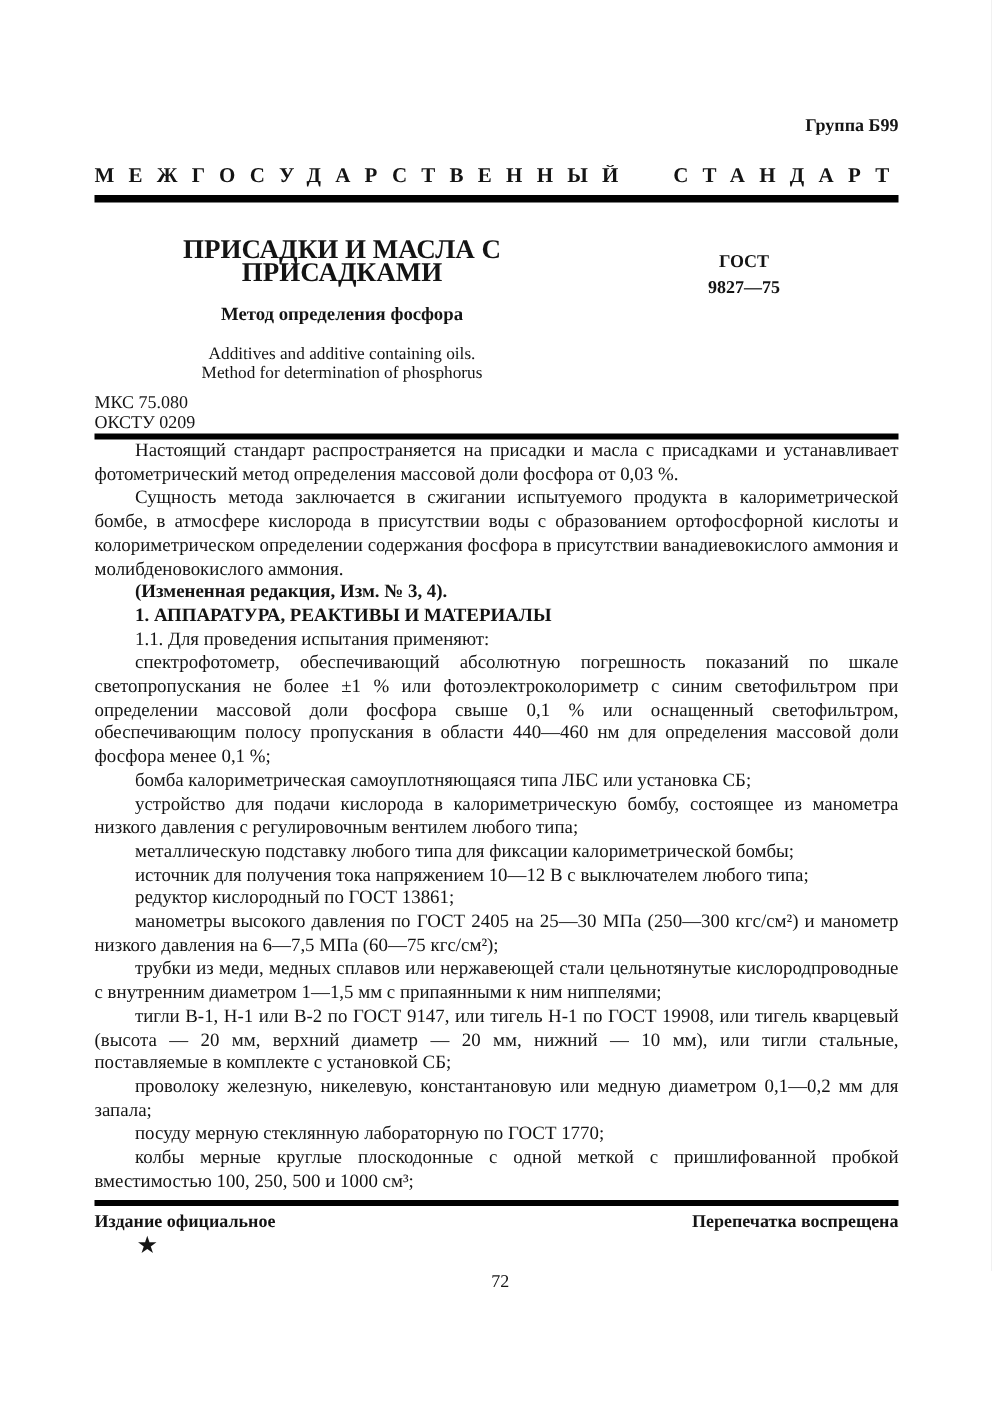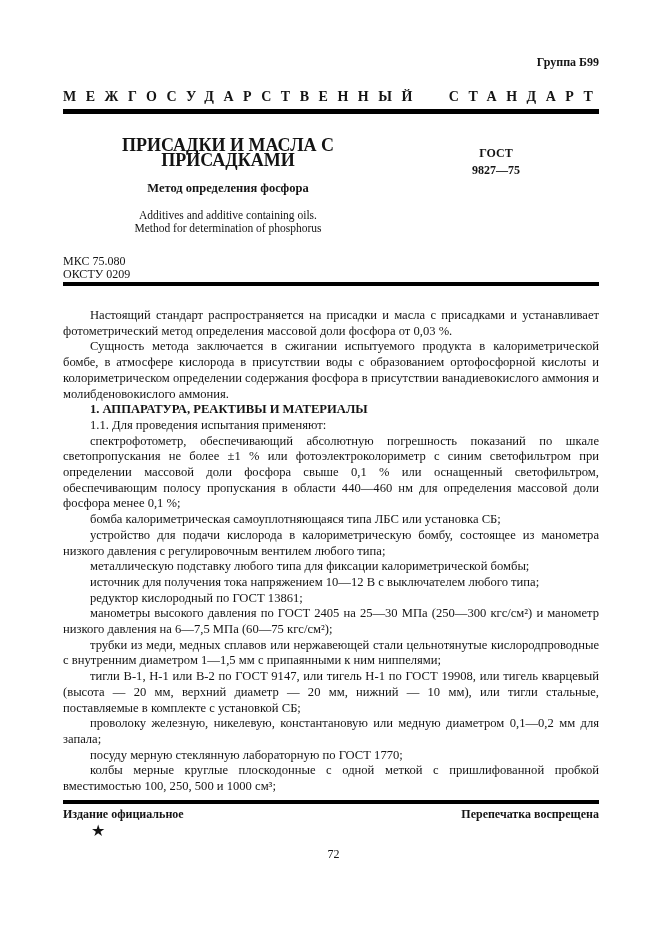--- a/index.html
+++ b/index.html
@@ -7,21 +7,21 @@
     position:relative;
     width:661px; height:936px;
     margin:0 auto;
     background:#ffffff;
     color:#141414;
     font-family:"Liberation Serif", serif;
     overflow:hidden;
   }
   .content { position:absolute; left:63px; top:0; width:536px; }
 
-  .group-row { margin-top:55px; text-align:right; font-weight:bold; font-size:12px; line-height:14px; }
+  .group-row { margin-top:76px; text-align:right; font-weight:bold; font-size:12px; line-height:14px; }
 
   .std-type {
     margin-top:20px;
     font-weight:bold; font-size:14px; line-height:16px;
     white-space:nowrap;
     letter-spacing:9.5px; word-spacing:14px;
     overflow:hidden;
     text-align:right;
   }
 
@@ -29,26 +29,26 @@
   .rule-top { margin-top:4px; height:5px; }
   .rule-mid { margin-top:2px; height:4px; }
 
   .title-section { display:grid; grid-template-columns:330px 1fr; margin-top:24px; }
   .left-titles { text-align:center; }
   .title-ru { font-weight:bold; font-size:18px; line-height:15px; }
   .subtitle-ru { font-weight:bold; font-size:12.5px; line-height:14px; margin-top:13px; }
   .title-en { margin-top:14px; font-size:11.5px; line-height:12.5px; }
   .gost-block { text-align:center; font-weight:bold; font-size:12px; line-height:16.5px; padding-top:7px; }
 
-  .codes { margin-top:21px; font-size:12px; line-height:12.5px; }
+  .codes { margin-top:7px; font-size:12px; line-height:12.5px; }
 
   .date-row { margin-top:6px; text-align:right; font-weight:bold; font-size:12.5px; line-height:15px; }
   .date-value { border-bottom:1.5px solid #141414; padding-bottom:1px; }
 
-  .body-text { margin-top:22px; }
+  .body-text { }
   .body-text p {
     margin:0;
     font-size:12.6px; line-height:15.7px;
     text-align:justify; text-indent:27px;
   }
   .bold-para { font-weight:bold; }
   .section-heading {
     margin:8px 0 6px 0;
     text-align:center; font-weight:bold;
     font-size:13px; line-height:15px;
@@ -92,20 +92,21 @@
       <div>МКС 75.080</div>
       <div>ОКСТУ 0209</div>
     </div>
 
     <div class="rule rule-mid"></div>
 
 
     <div class="body-text">
       <p>Настоящий стандарт распространяется на присадки и масла с присадками и устанавливает фотометрический метод определения массовой доли фосфора от 0,03 %.</p>
       <p>Сущность метода заключается в сжигании испытуемого продукта в калориметрической бомбе, в атмосфере кислорода в присутствии воды с образованием ортофосфорной кислоты и колориметрическом определении содержания фосфора в присутствии ванадиевокислого аммония и молибденовокислого аммония.</p>
+      <p class="bold-para">(Измененная редакция, Изм. № 3, 4).</p>
 
       <p class="section-heading">1. АППАРАТУРА, РЕАКТИВЫ И МАТЕРИАЛЫ</p>
 
       <p>1.1. Для проведения испытания применяют:</p>
       <p>спектрофотометр, обеспечивающий абсолютную погрешность показаний по шкале светопропускания не более ±1 % или фотоэлектроколориметр с синим светофильтром при определении массовой доли фосфора свыше 0,1 % или оснащенный светофильтром, обеспечивающим полосу пропускания в области 440—460 нм для определения массовой доли фосфора менее 0,1 %;</p>
       <p>бомба калориметрическая самоуплотняющаяся типа ЛБС или установка СБ;</p>
       <p>устройство для подачи кислорода в калориметрическую бомбу, состоящее из манометра низкого давления с регулировочным вентилем любого типа;</p>
       <p>металлическую подставку любого типа для фиксации калориметрической бомбы;</p>
       <p>источник для получения тока напряжением 10—12 В с выключателем любого типа;</p>
       <p>редуктор кислородный по ГОСТ 13861;</p>

